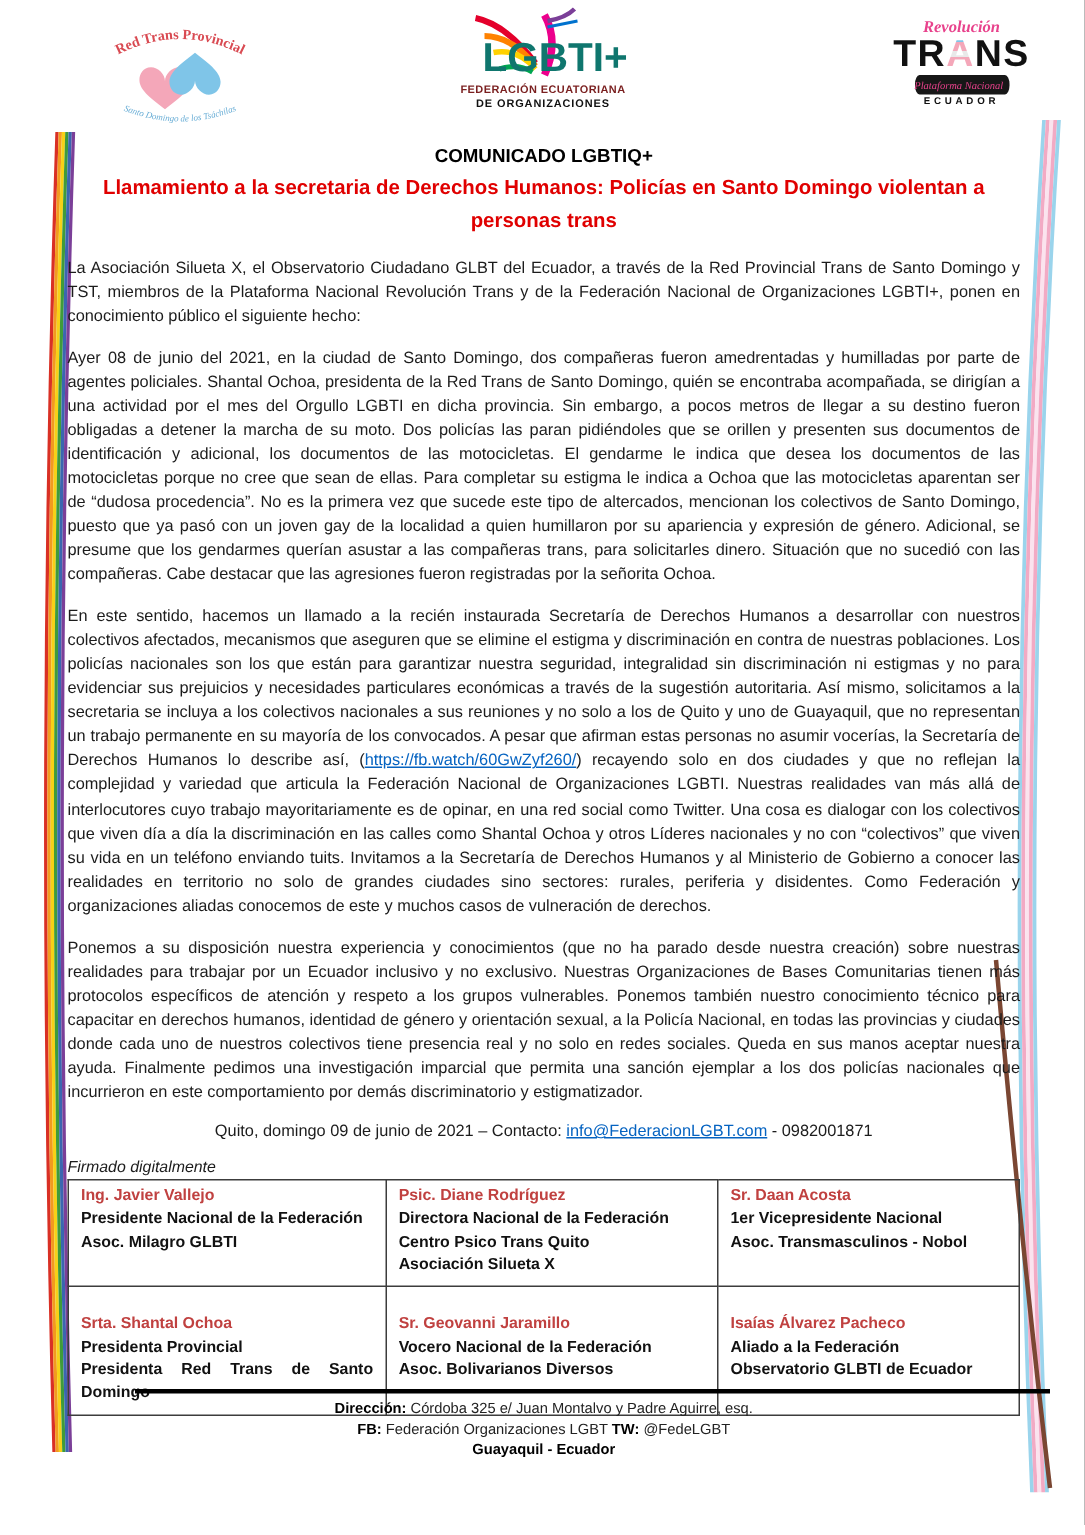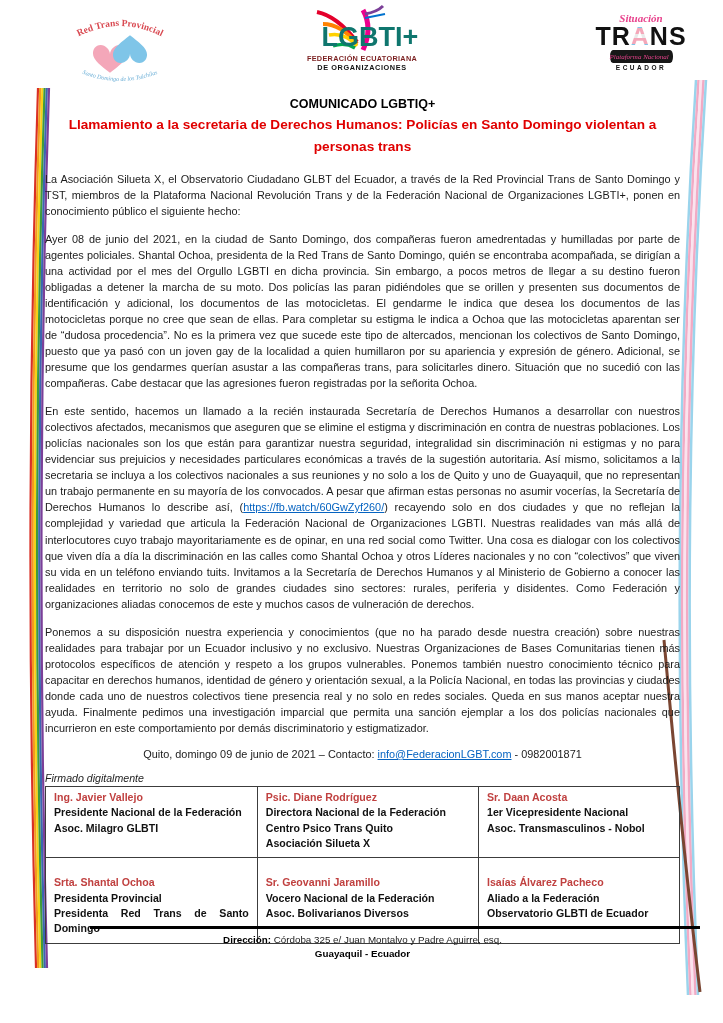--- a/index.html
+++ b/index.html
@@ -103,21 +103,21 @@
         <path d="M70 8 Q80 26 70 48" stroke="#ec008c" stroke-width="5" fill="none"></path>
         <path d="M72 12 Q84 10 90 4" stroke="#7b3f98" stroke-width="3" fill="none"></path>
         <path d="M72 16 L92 12" stroke="#0072ce" stroke-width="2" fill="none"></path>
       </svg>
       <div class="fed-acronym">LGBTI+</div>
       <div class="fed-line1">FEDERACIÓN ECUATORIANA</div>
       <div class="fed-line2">DE ORGANIZACIONES</div>
     </div>
 
     <div class="logo-right">
-      <div class="rev-script">Situación</div>
+      <div class="rev-script">Revolución</div>
       <div class="trans-word"><span>TR</span><span class="trans-a">A</span><span>NS</span></div>
       <div class="trans-banner">
           <span>Plataforma Nacional</span>
         </div>
       <div class="trans-country">ECUADOR</div>
     </div>
   </div>
 
   <div class="doc-content">
     <div class="kicker">COMUNICADO LGBTIQ+</div>
@@ -174,16 +174,17 @@
           <div class="sig-line">Observatorio GLBTI de Ecuador</div>
         </td>
       </tr>
     </tbody>
       </table>
   </div>
 
   <div class="page-footer">
     <div class="footer-rule"></div>
     <div><b>Dirección:</b><span> Córdoba 325 e/ Juan Montalvo y Padre Aguirre, esq.</span></div>
+    <div><b>FB:</b><span> Federación Organizaciones LGBT </span><b>TW:</b><span> @FedeLGBT</span></div>
     <div><b>Guayaquil - Ecuador</b></div>
   </div>
 
 </div>
 
 </body></html>

